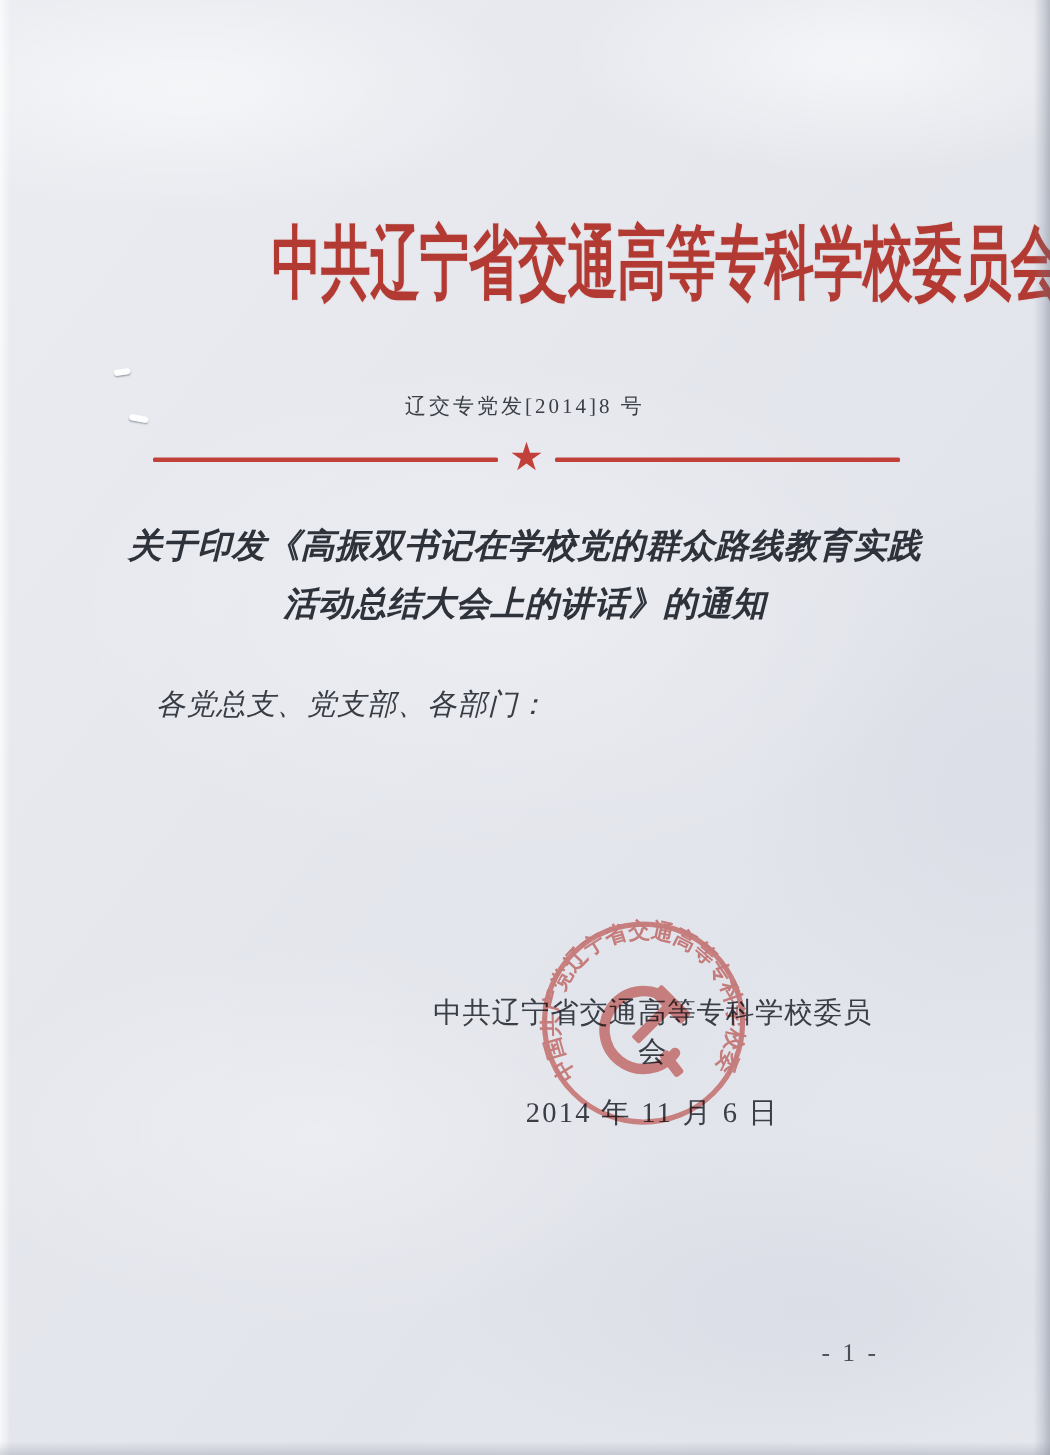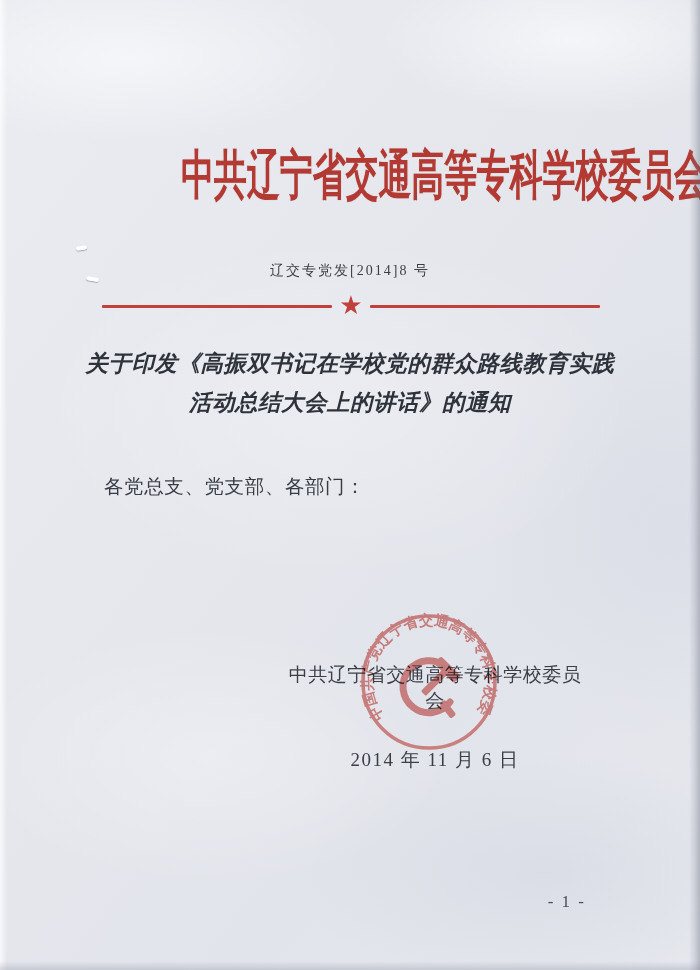--- a/index.html
+++ b/index.html
@@ -41,27 +41,27 @@
 
   .divider{position:absolute;top:294px;left:102px;width:498px;height:24px;
     display:flex;align-items:center;}
   .divider .seg{flex:1;height:3px;background:#c1403a;border-radius:1px;}
   .divider .star{flex:0 0 auto;font-family:"DejaVu Sans",sans-serif;
     font-size:26px;line-height:1;color:#c1403a;padding:0 7px;transform:translateY(-1px);}
 
   .title{position:absolute;top:344px;left:0;width:100%;text-align:center;
     font-size:22.5px;font-weight:700;line-height:39px;color:#2e323a;letter-spacing:0.5px;font-style:italic;}
 
-  .body-text{position:absolute;top:468px;left:104px;width:500px;
-    font-size:19.5px;line-height:37px;color:#383c44;letter-spacing:0.6px;}
+  .body-text{position:absolute;top:452px;left:104px;width:500px;
+    font-size:19.5px;line-height:37px;color:#383c44;letter-spacing:0.6px;font-style:italic;}
   .body-text .indent{padding-left:38px;}
 
   .signature{position:absolute;top:662px;left:284px;width:302px;text-align:center;
     font-size:19px;color:#3a3e46;letter-spacing:0.5px;}
-  .signature .date{margin-top:33px;letter-spacing:1.5px;}
+  .signature .date{margin-top:15px;letter-spacing:1.5px;}
 
   .stamp{position:absolute;left:354px;top:607px;width:150px;height:150px;
     mix-blend-mode:multiply;opacity:0.88;filter:blur(0.4px);pointer-events:none;}
   .stamp .ring{fill:none;stroke:#dd7f7a;stroke-width:3.5;}
   .stamp .arc-text{fill:#d97a75;font-size:14.5px;font-weight:700;
     font-family:"Liberation Serif","DejaVu Serif",serif;}
   .stamp .emblem{fill:#db7c77;}
 
   .page-number{position:absolute;top:892px;right:114px;
     font-size:17px;letter-spacing:2px;color:#4a4e55;}

